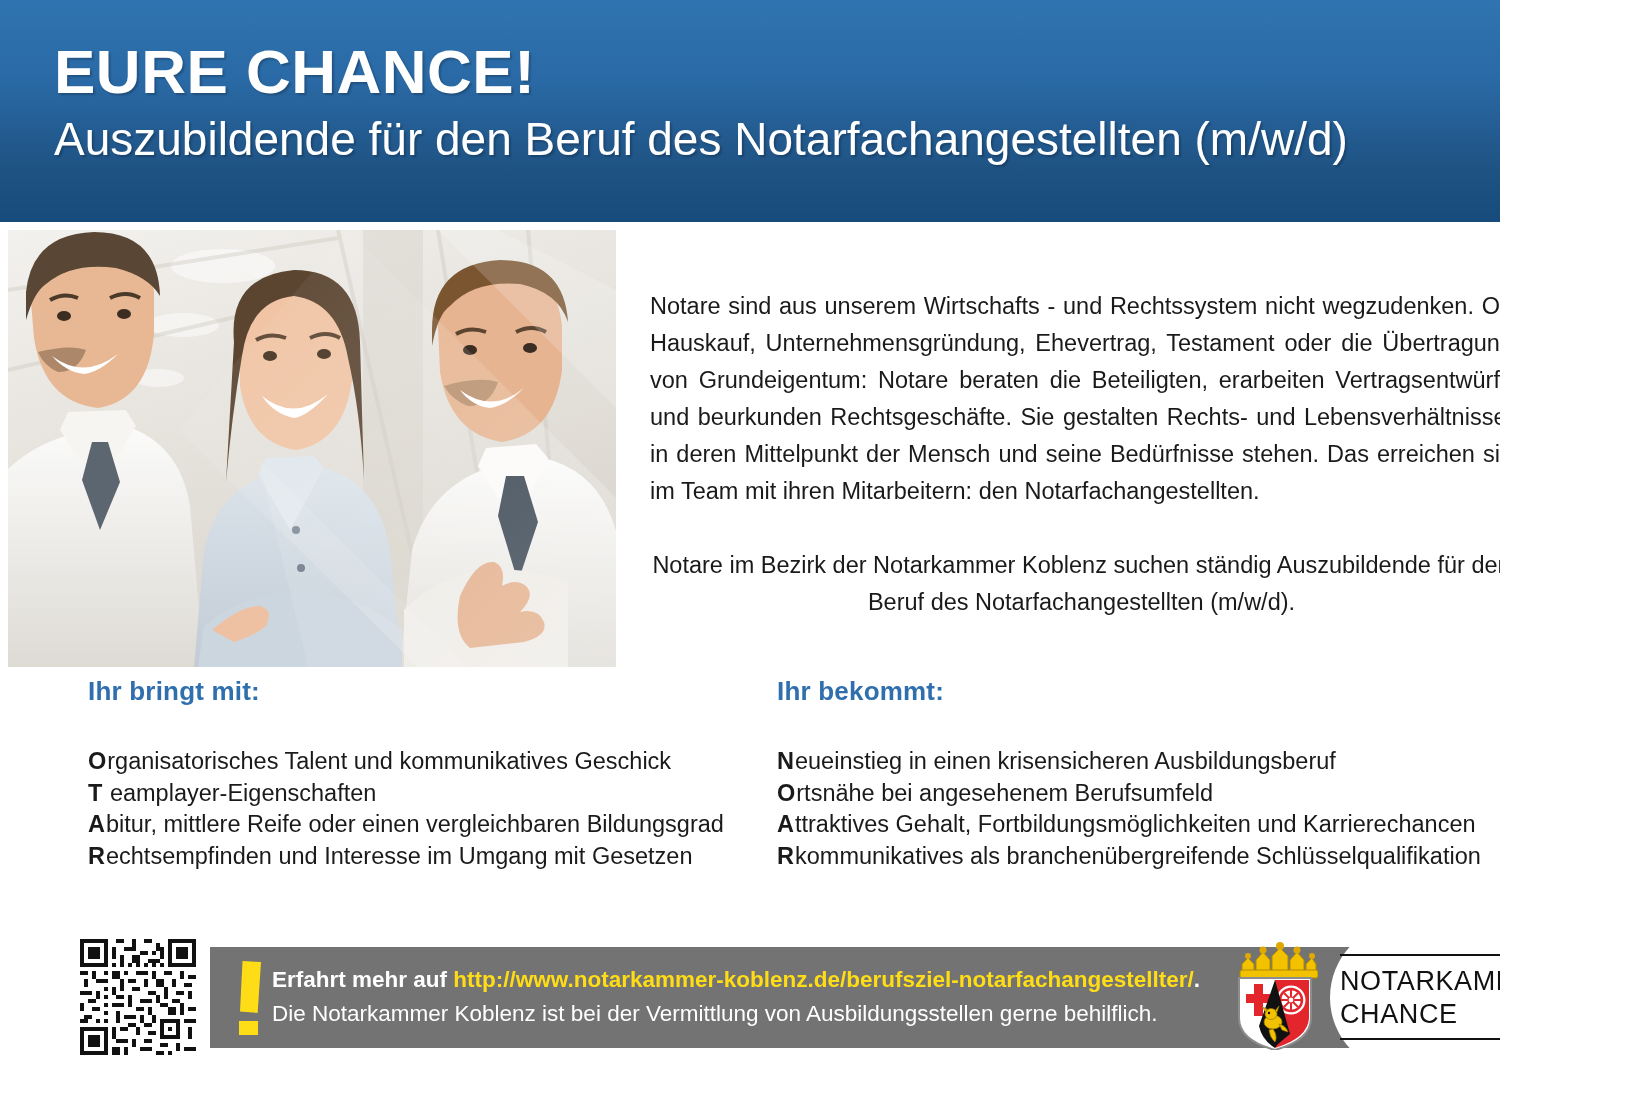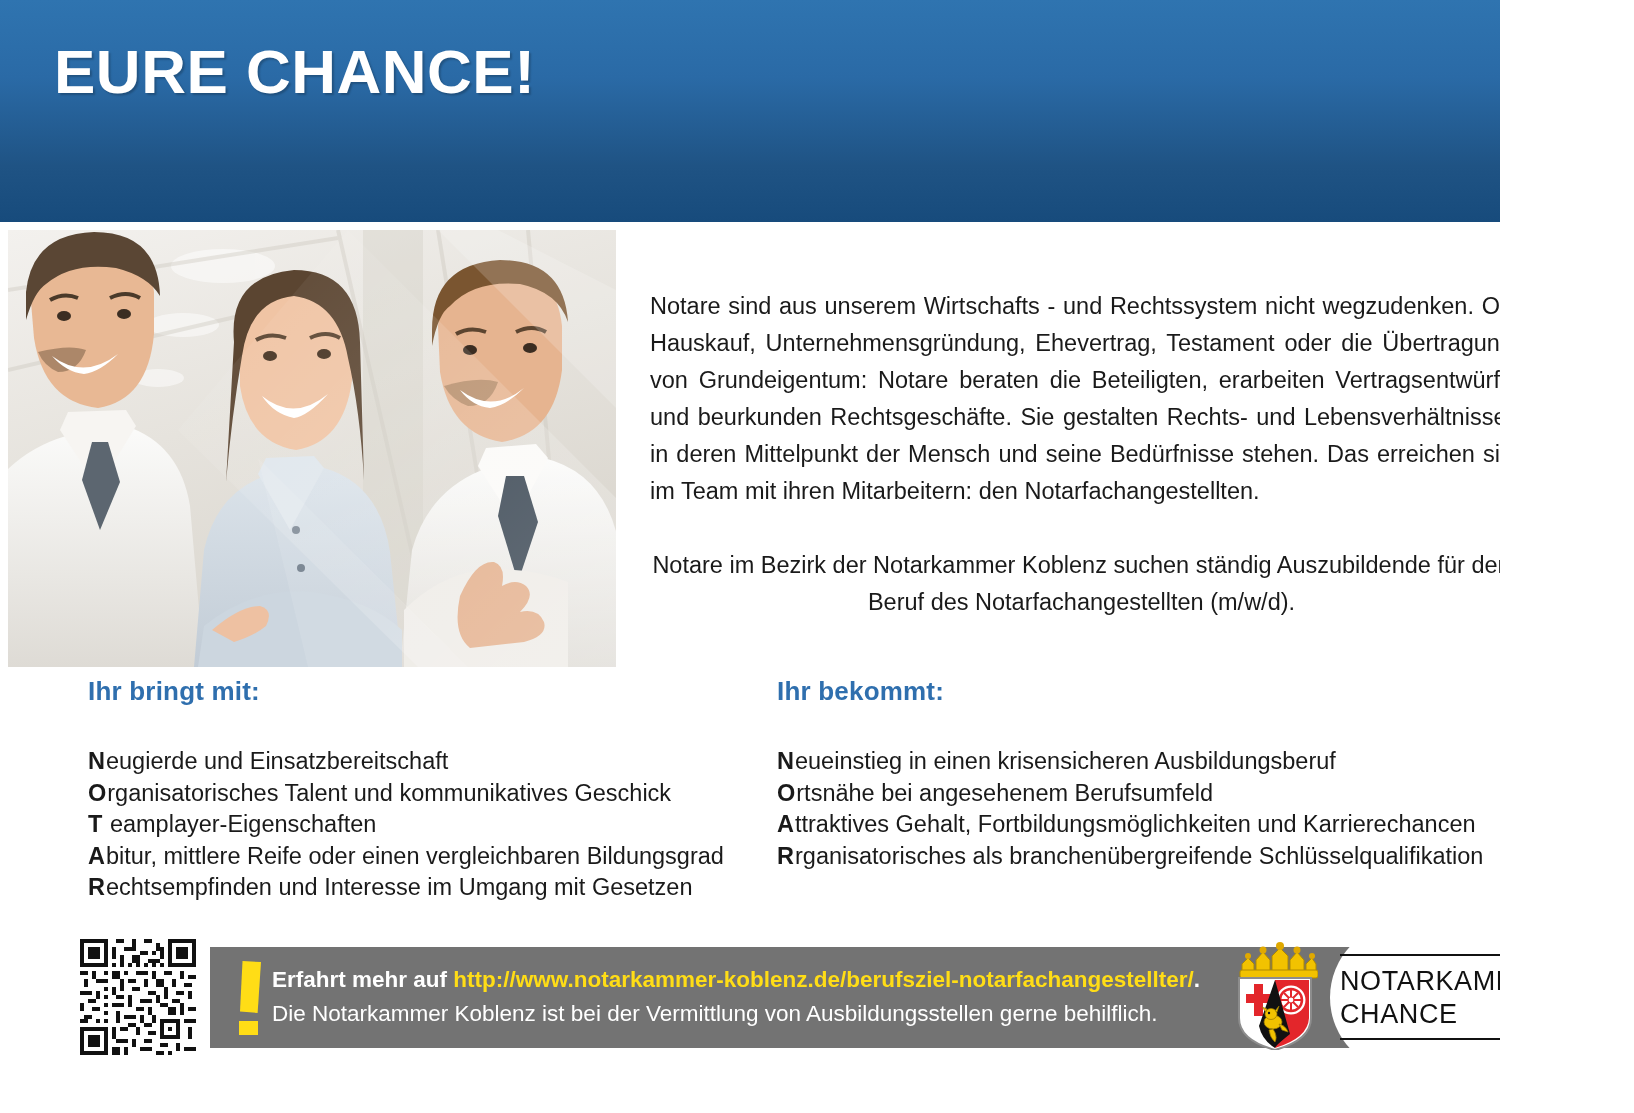--- a/index.html
+++ b/index.html
@@ -220,20 +220,21 @@
   }
 </style>
 </head>
 <body>
 
 <div class="poster">
 
   <div class="header">
     <div class="header-inner">
       <div class="headline">EURE CHANCE!</div>
+      <div class="subhead">Auszubildende für den Beruf des Notarfachangestellten (m/w/d)</div>
     </div>
   </div>
 
   <div class="photo">
     <svg viewBox="0 0 608 437" preserveAspectRatio="none">
       <defs>
         <linearGradient id="bgWall" x1="0" y1="0" x2="0.4" y2="1">
           <stop offset="0%" stop-color="#f3f1ee"></stop>
           <stop offset="50%" stop-color="#e6e3dd"></stop>
           <stop offset="100%" stop-color="#d9d5cd"></stop>
@@ -325,35 +326,34 @@
   </div>
 
   <div class="intro">
     <p class="p1">Notare sind aus unserem Wirtschafts - und Rechtssystem nicht wegzudenken. Ob Hauskauf, Unternehmensgründung, Ehevertrag, Testament oder die Übertragung von Grundeigentum: Notare beraten die Beteiligten, erarbeiten Vertragsentwürfe und beurkunden Rechtsgeschäfte. Sie gestalten Rechts- und Lebensverhältnisse, in deren Mittelpunkt der Mensch und seine Bedürfnisse stehen. Das erreichen sie im Team mit ihren Mitarbeitern: den Notarfachangestellten.</p>
     <p class="p2">Notare im Bezirk der Notarkammer Koblenz suchen ständig Auszubildende für den Beruf des Notarfachangestellten (m/w/d).</p>
   </div>
 
   <div class="col col-left">
     <div class="col-title">Ihr bringt mit:</div>
     <ul class="acro-list">
-      <li><b>N</b><span>eugierde und Einsatzbereitschaft</span></li>
       <li><b>O</b><span>rganisatorisches Talent und kommunikatives Geschick</span></li>
       <li><b>T</b><span> eamplayer-Eigenschaften</span></li>
       <li><b>A</b><span>bitur, mittlere Reife oder einen vergleichbaren Bildungsgrad</span></li>
       <li><b>R</b><span>echtsempfinden und Interesse im Umgang mit Gesetzen</span></li>
     </ul>
   </div>
 
   <div class="col col-right">
     <div class="col-title">Ihr bekommt:</div>
     <ul class="acro-list">
       <li><b>N</b><span>eueinstieg in einen krisensicheren Ausbildungsberuf</span></li>
       <li><b>O</b><span>rtsnähe bei angesehenem Berufsumfeld</span></li>
       <li><b>A</b><span>ttraktives Gehalt, Fortbildungsmöglichkeiten und Karrierechancen</span></li>
-      <li><b>R</b><span>rganisatorisches als branchenübergreifende Schlüsselqualifikation</span></li>
+      <li><b>R</b><span>kommunikatives als branchenübergreifende Schlüsselqualifikation</span></li>
     </ul>
   </div>
 
   <div class="qr">
     <svg viewBox="0 0 29 29" shape-rendering="crispEdges">
       <rect width="29" height="29" fill="#ffffff"></rect>
       <g fill="#111111">
 
         <rect x="0" y="0" width="7" height="1"></rect>
           <rect x="0" y="6" width="7" height="1"></rect>

